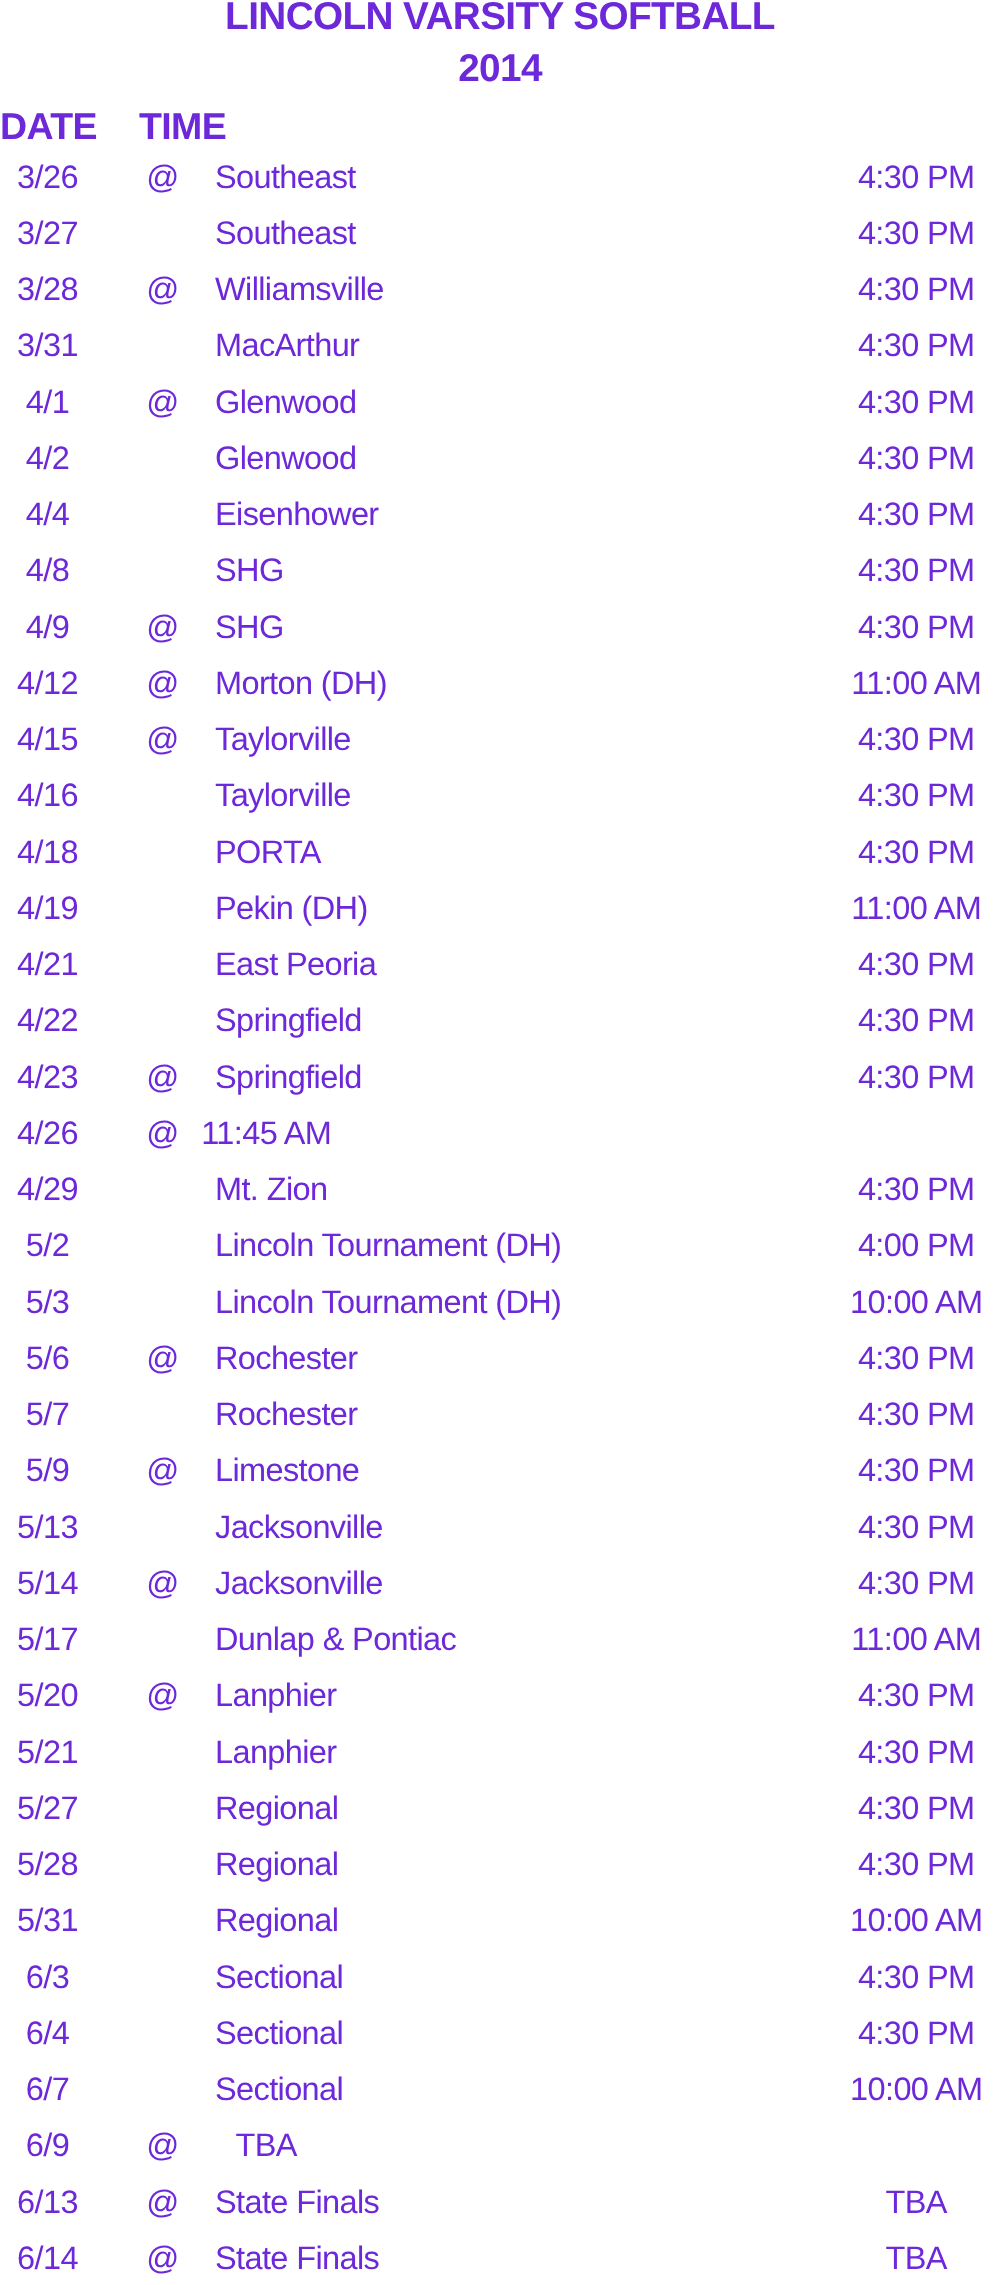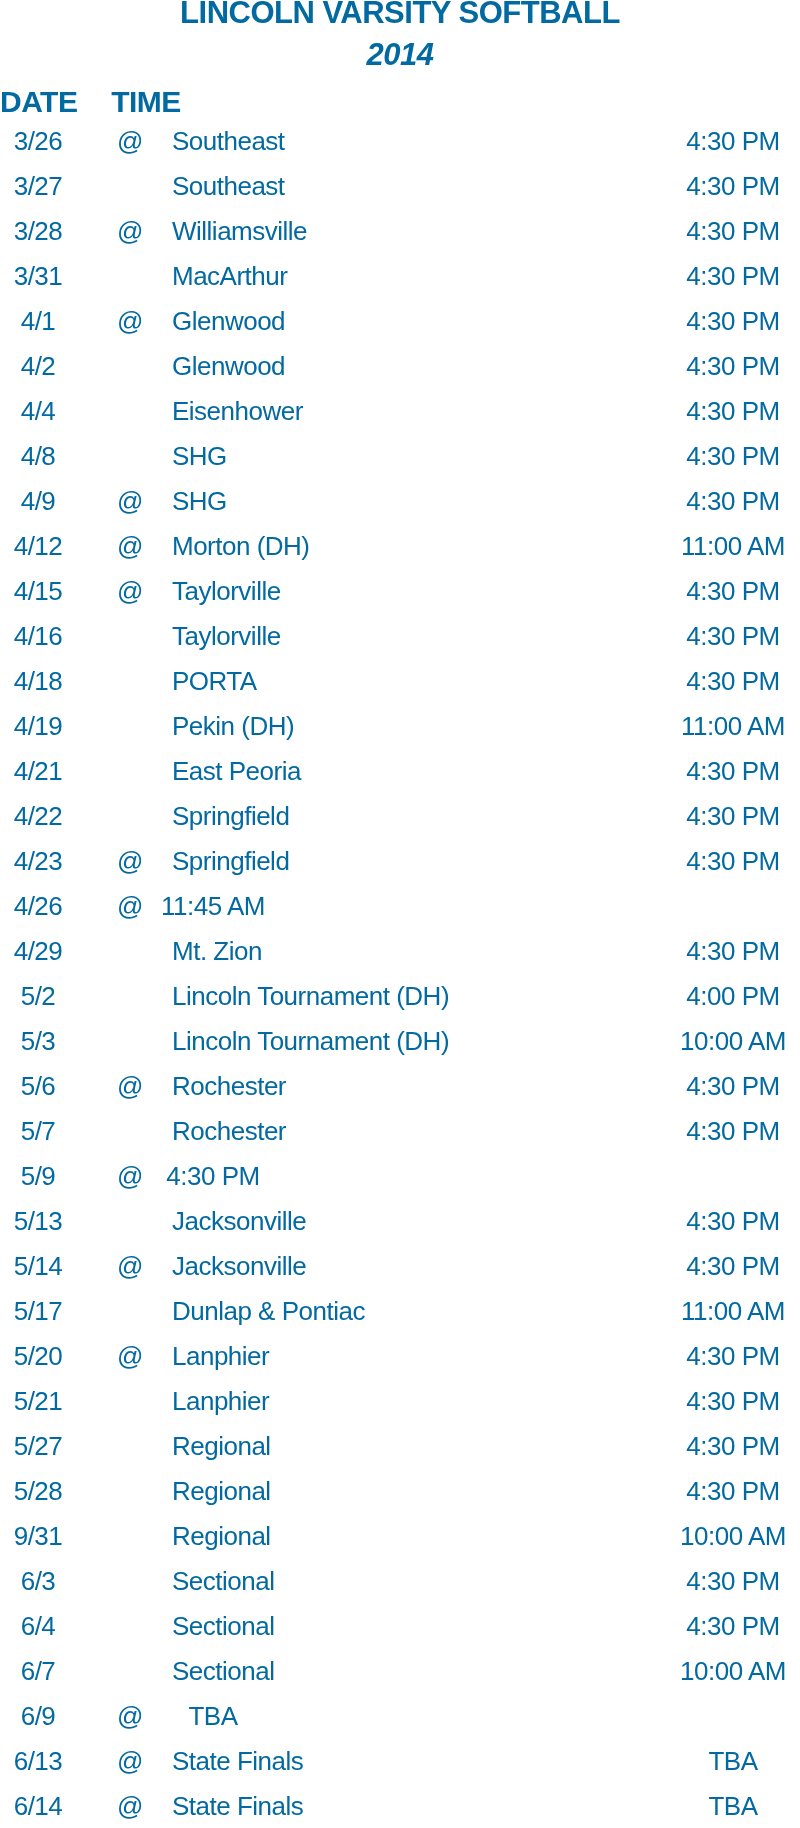--- a/index.html
+++ b/index.html
@@ -1,39 +1,38 @@
 <!DOCTYPE html>
 <html><head>
 <meta charset="utf-8">
 <style>
   html, body { margin: 0; padding: 0; }
   .page {
     position: relative;
     width: 800px;
     height: 1828px;
     background: #ffffff;
-    color: #0369a1;
+    color: #6d28d9;
     font-family: "Liberation Sans", sans-serif;
     letter-spacing: -0.5px;
     overflow: hidden;
   }
   .title {
     font-size: 31px;
     font-weight: bold;
     line-height: 34px;
     margin-top: -4px;
     text-align: center;
   }
   .year {
     font-size: 31px;
     font-weight: bold;
     line-height: 34px;
     margin-top: 8px;
     text-align: center;
-    font-style: italic;
   }
   .header-row {
     display: flex;
     margin-top: 13px;
     height: 34px;
     line-height: 34px;
     font-size: 30px;
     font-weight: bold;
   }
   .rows { display: block; }
@@ -195,20 +194,21 @@
       </div>
       <div class="row">
         <span class="c-date">5/7</span>
         <span class="c-at"></span>
         <span class="c-opp">Rochester</span>
         <span class="c-time">4:30 PM</span>
       </div>
       <div class="row">
         <span class="c-date">5/9</span>
         <span class="c-at">@</span>
+        <span class="c-opp">Limestone</span>
         <span class="c-time">4:30 PM</span>
       </div>
       <div class="row">
         <span class="c-date">5/13</span>
         <span class="c-at"></span>
         <span class="c-opp">Jacksonville</span>
         <span class="c-time">4:30 PM</span>
       </div>
       <div class="row">
         <span class="c-date">5/14</span>
@@ -240,21 +240,21 @@
         <span class="c-opp">Regional</span>
         <span class="c-time">4:30 PM</span>
       </div>
       <div class="row">
         <span class="c-date">5/28</span>
         <span class="c-at"></span>
         <span class="c-opp">Regional</span>
         <span class="c-time">4:30 PM</span>
       </div>
       <div class="row">
-        <span class="c-date">9/31</span>
+        <span class="c-date">5/31</span>
         <span class="c-at"></span>
         <span class="c-opp">Regional</span>
         <span class="c-time">10:00 AM</span>
       </div>
       <div class="row">
         <span class="c-date">6/3</span>
         <span class="c-at"></span>
         <span class="c-opp">Sectional</span>
         <span class="c-time">4:30 PM</span>
       </div>

